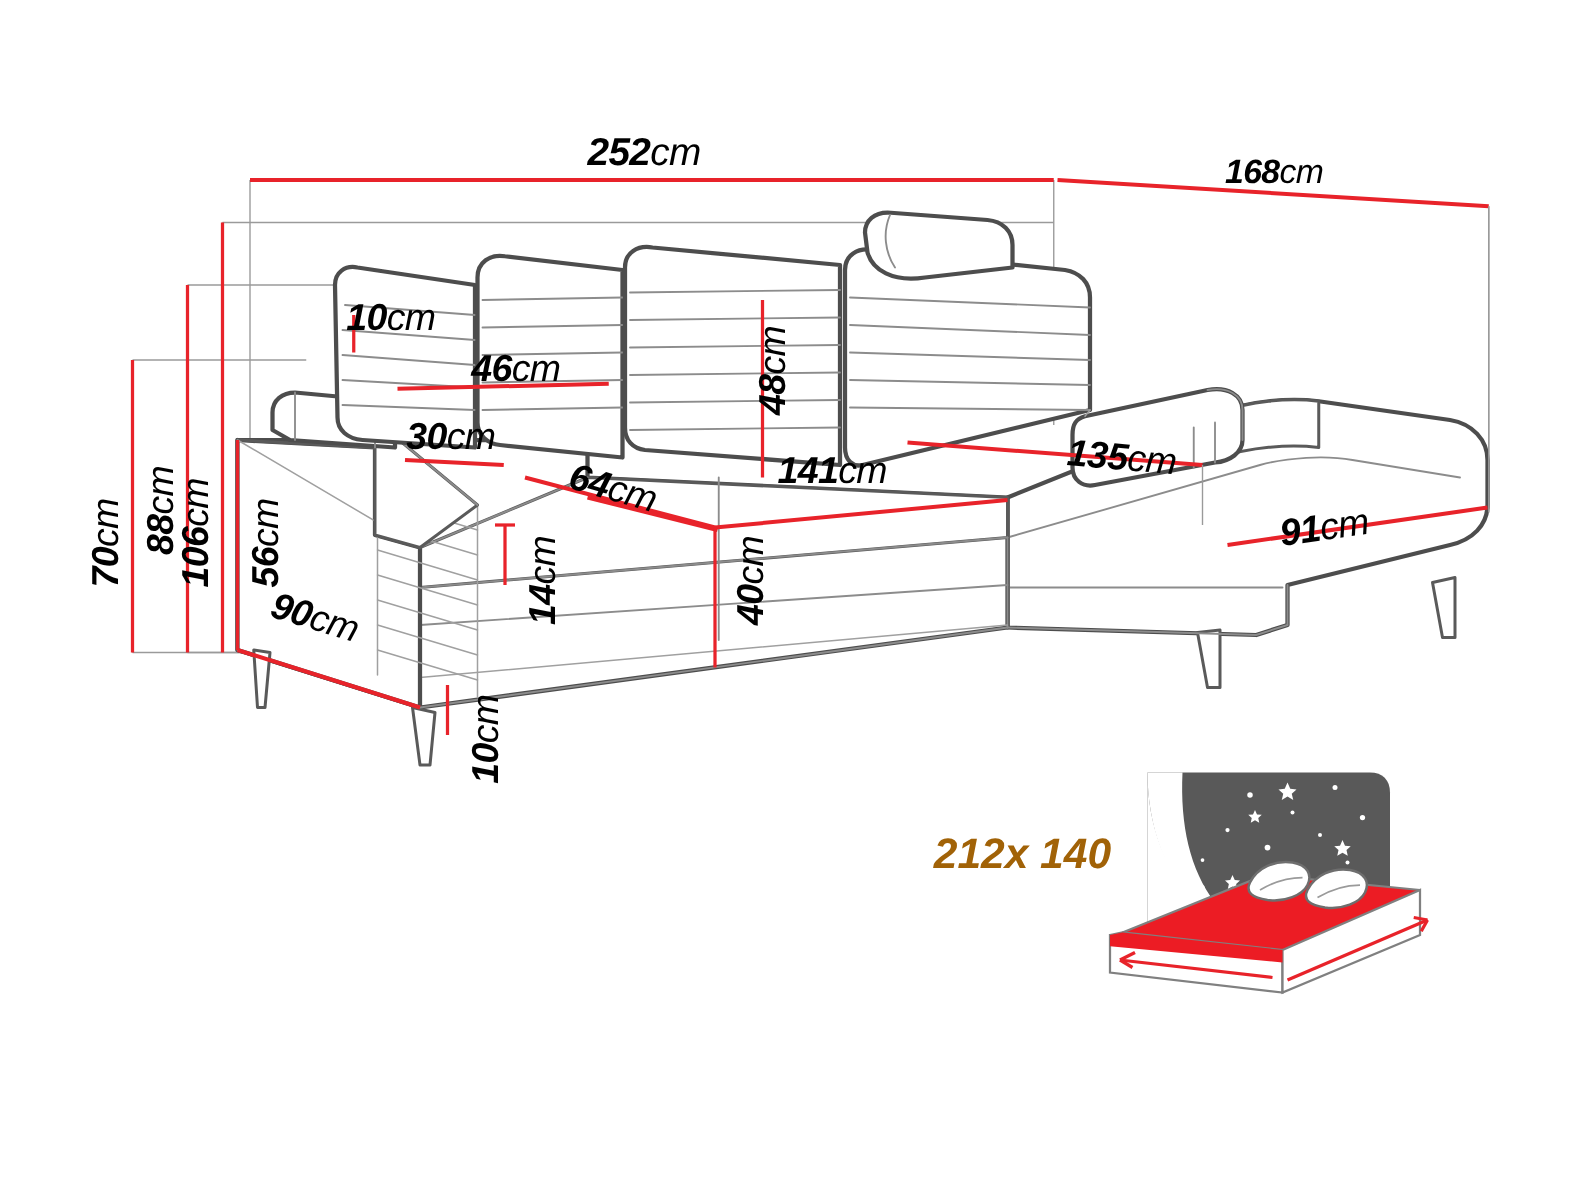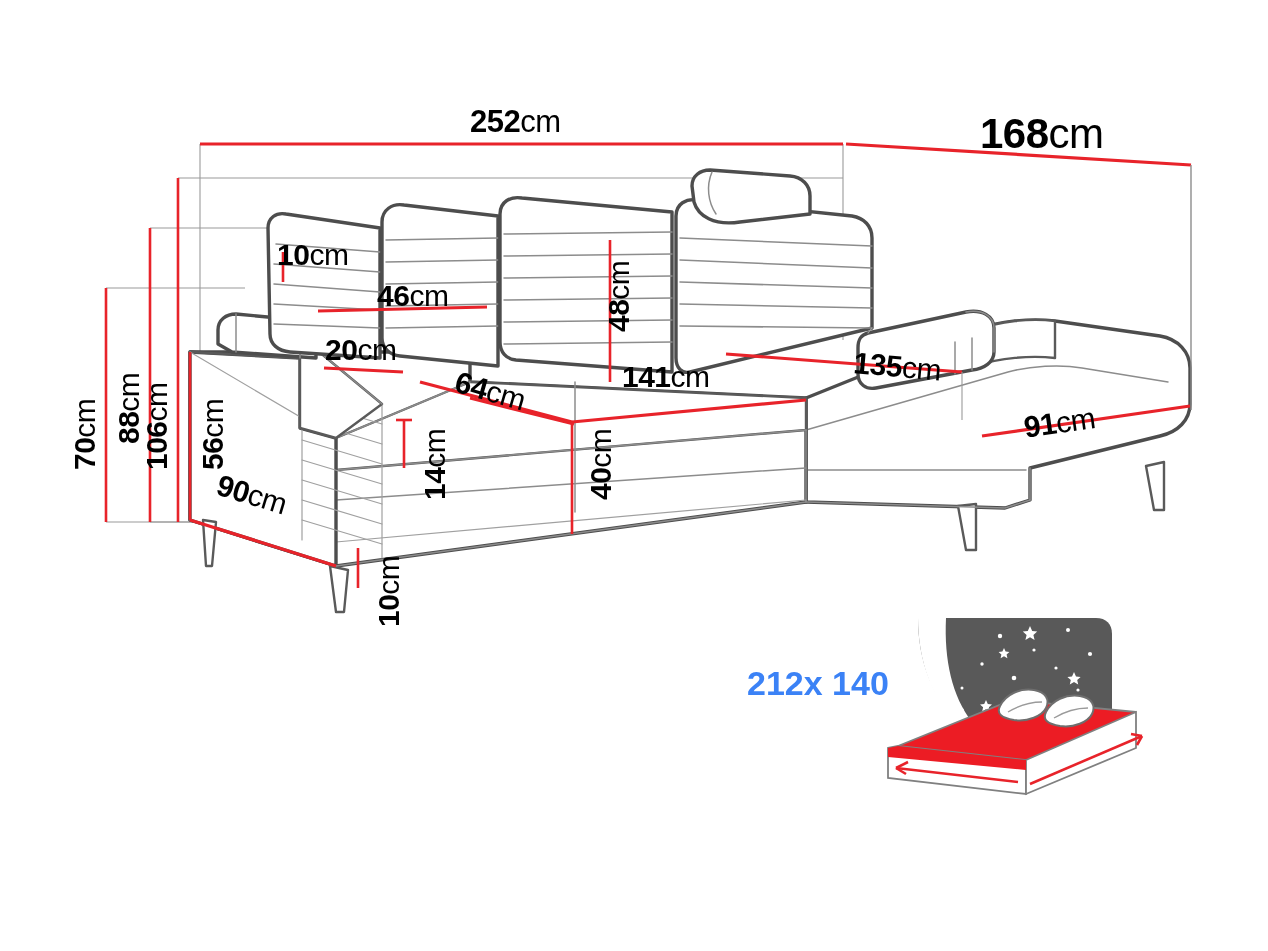--- a/index.html
+++ b/index.html
@@ -9,20 +9,21 @@
   }
   body {
     font-family: "Liberation Sans", sans-serif;
   }
   #stage {
     position: relative;
     width: 1268px;
     height: 827px;
     background: #ffffff;
     overflow: hidden;
+    font-style: italic;
   }
   #stage svg {
     position: absolute;
     top: 0;
     left: 0;
   }
   
   .dim {
     position: absolute;
     white-space: nowrap;
@@ -36,21 +37,21 @@
     font-weight: bold;
     letter-spacing: -0.5px;
   }
   .dim .unit {
     font-weight: normal;
     letter-spacing: -0.5px;
   }
   .bedlabel {
     position: absolute;
     white-space: nowrap;
-    color: #3b82f6;
+    color: #a16207;
     font-weight: bold;
     font-family: "Liberation Sans", sans-serif;
     line-height: 1;
     user-select: none;
   }
 </style>
 </head>
 <body>
 
 <div id="stage">
@@ -368,21 +369,21 @@
       <path class="redt" d="M1142,736 L1131,734"></path>
       <path class="redt" d="M1142,736 L1137,745"></path>
     </g>
 
   </svg>
 
   <div class="dim" style="left:470px; top:106px; font-size:31px;">
     <span class="num">252</span><span class="unit">cm</span>
   </div>
 
-  <div class="dim" style="left:980px; top:113px; font-size:42px;text-align:center;">
+  <div class="dim" style="left:980px; top:124px; font-size:27px;text-align:center;">
     <span class="num">168</span><span class="unit">cm</span>
   </div>
 
   <div class="dim" style="left:142px; top:470px; font-size:30px; transform:rotate(-90deg);">
     <span class="num">106</span><span class="unit">cm</span>
   </div>
 
   <div class="dim" style="left:114px; top:444px; font-size:30px; transform:rotate(-90deg);">
     <span class="num">88</span><span class="unit">cm</span>
   </div>
@@ -405,21 +406,21 @@
 
   <div class="dim" style="left:377px; top:281px; font-size:30px;">
     <span class="num">46</span><span class="unit">cm</span>
   </div>
 
   <div class="dim" style="left:604px; top:332px; font-size:30px; transform:rotate(-90deg);">
     <span class="num">48</span><span class="unit">cm</span>
   </div>
 
   <div class="dim" style="left:325px; top:335px; font-size:30px;">
-    <span class="num">20</span><span class="unit">cm</span>
+    <span class="num">30</span><span class="unit">cm</span>
   </div>
 
   <div class="dim" style="left:460px; top:367px; font-size:30px; transform:rotate(16deg);">
     <span class="num">64</span><span class="unit">cm</span>
   </div>
 
   <div class="dim" style="left:622px; top:362px; font-size:30px;">
     <span class="num">141</span><span class="unit">cm</span>
   </div>
 

